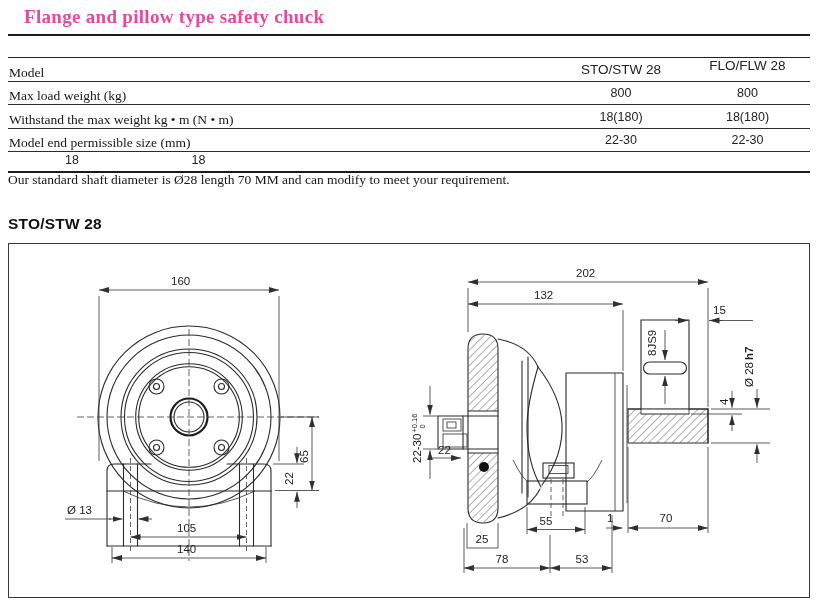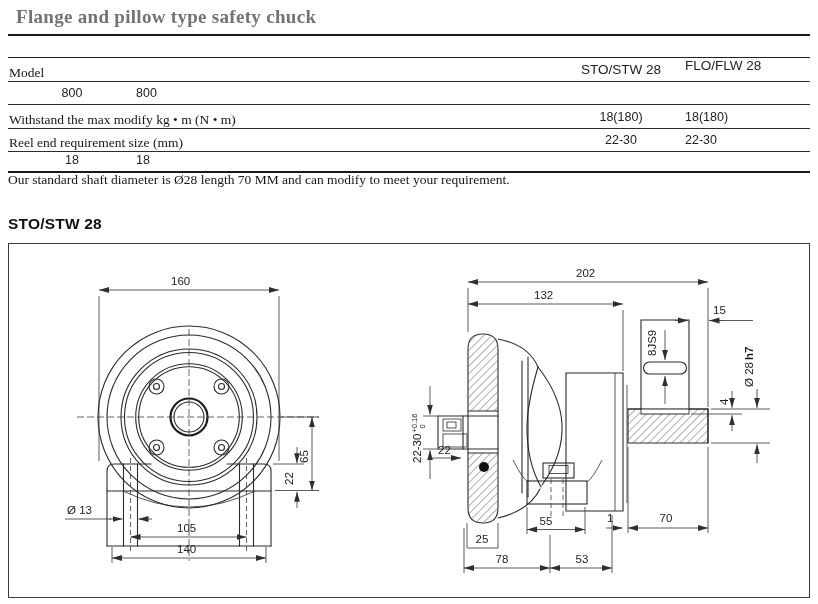--- a/index.html
+++ b/index.html
@@ -1,27 +1,27 @@
 <!DOCTYPE html>
 <html><head>
 <meta charset="utf-8">
 <style>
   * { margin:0; padding:0; box-sizing:border-box; }
   body { background:#fff; font-family:"Liberation Serif", serif; }
   #page { position:relative; width:818px; height:604px; background:#fff; overflow:hidden; }
 
-  .title { position:absolute; left:16px; top:6px; font:bold 19px "Liberation Serif", serif; color:#737373; letter-spacing:.3px; }
+  .title { position:absolute; left:24px; top:6px; font:bold 19px "Liberation Serif", serif; color:#ec4899; letter-spacing:.3px; }
   .title-rule { position:absolute; left:8px; top:34px; width:802px; height:2px; background:#1a1a1a; }
 
   .spec { position:absolute; left:8px; top:57px; width:802px; border-top:1.6px solid #222; border-bottom:2.6px solid #1a1a1a; }
   .srow { display:flex; align-items:flex-end; border-bottom:1px solid #2c2c2c; height:23.5px; }
   .srow:last-child { border-bottom:none; height:19px; }
   .srow .lbl { flex:1; font:13.5px "Liberation Serif", serif; color:#161616; padding:0 0 0 1px; white-space:nowrap; }
   .srow .v1 { width:128px; text-align:center; font:12.5px "Liberation Sans", sans-serif; color:#222; padding-bottom:4px; }
-  .srow .v2 { width:125px; font:12.5px "Liberation Sans", sans-serif; color:#222; padding-bottom:4px; }
+  .srow .v2 { width:125px; text-align:center; font:12.5px "Liberation Sans", sans-serif; color:#222; padding-bottom:4px; }
   .srow.hdr .v1 { font-size:13.5px; }
   .srow.hdr .v2 { font-size:13.5px; position:relative; top:-4px; }
 
   .note { position:absolute; left:8px; top:172px; font:13.5px "Liberation Serif", serif; color:#161616;text-align:center; }
   .section-title { position:absolute; left:8px; top:215px; font:bold 15.5px "Liberation Sans", sans-serif; color:#111; letter-spacing:.2px; }
 
   .draw-box { position:absolute; left:8px; top:243px; width:802px; height:355px; border:1.3px solid #3a3a3a; background:#fff; }
   .draw-box svg { display:block; width:100%; height:100%; }
 
   .ol   { stroke:#2b2b2b; stroke-width:1.1; fill:none; stroke-linecap:round; }
@@ -42,30 +42,31 @@
   <div class="title">Flange and pillow type safety chuck</div>
   <div class="title-rule"></div>
 
   <div class="spec">
     <div class="srow hdr">
       <div class="lbl">Model</div>
       <div class="v1">STO/STW 28</div>
       <div class="v2">FLO/FLW 28</div>
     </div>
     <div class="srow">
+      <div class="lbl">Max load weight (kg)</div>
       <div class="v1">800</div>
       <div class="v2">800</div>
     </div>
     <div class="srow">
-      <div class="lbl">Withstand the max modify kg • m (N • m)</div>
+      <div class="lbl">Withstand the max weight kg • m (N • m)</div>
       <div class="v1">18(180)</div>
       <div class="v2">18(180)</div>
     </div>
     <div class="srow">
-      <div class="lbl">Reel end requirement size (mm)</div>
+      <div class="lbl">Model end permissible size (mm)</div>
       <div class="v1">22-30</div>
       <div class="v2">22-30</div>
     </div>
     <div class="srow">
       <div class="v1">18</div>
       <div class="v2">18</div>
     </div>
   </div>
 
   <div class="note">Our standard shaft diameter is Ø28 length 70 MM and can modify to meet your requirement.</div>

